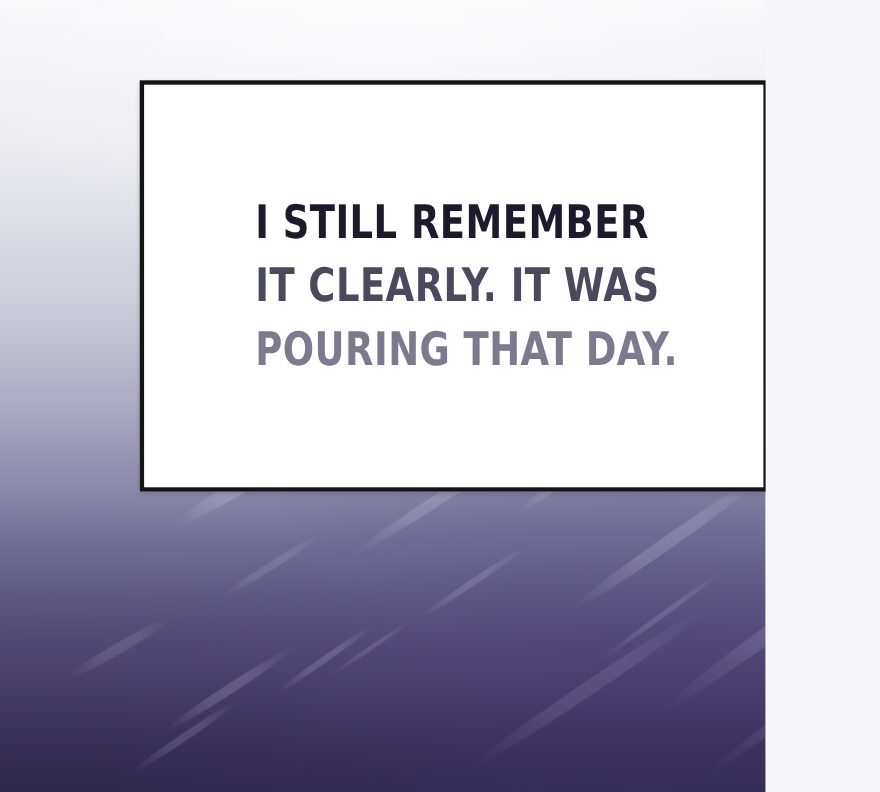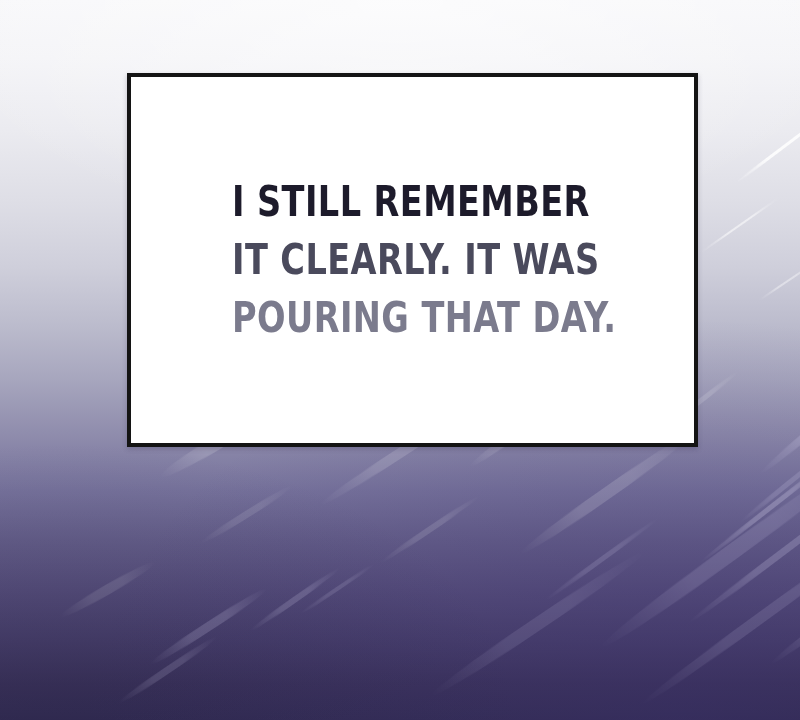--- a/index.html
+++ b/index.html
@@ -12,21 +12,21 @@
   }
 
   body {
     font-family: "Liberation Sans", sans-serif;
     background: #f7f7f9;
   }
 
   
   #comic-panel-stage {
     position: relative;
-    width: 800px;
+    width: 696px;
     height: 720px;
     overflow: hidden;
     background: #f7f7f9;
   }
 
   
   .bg-gradient {
     position: absolute;
     inset: 0;
     background: linear-gradient(

